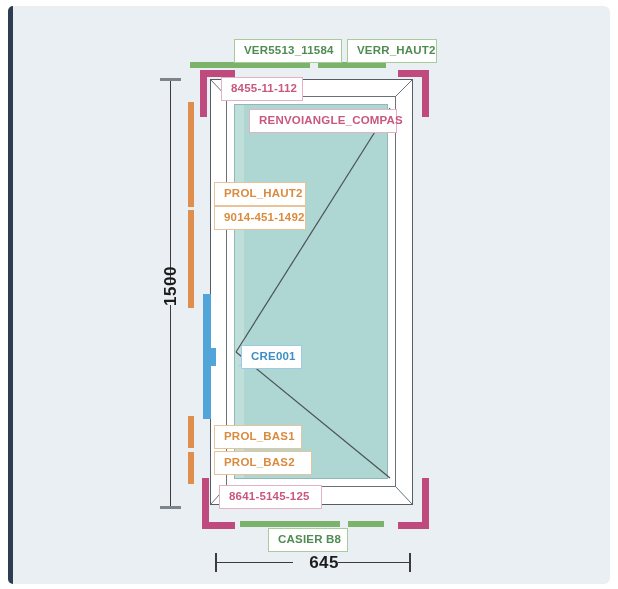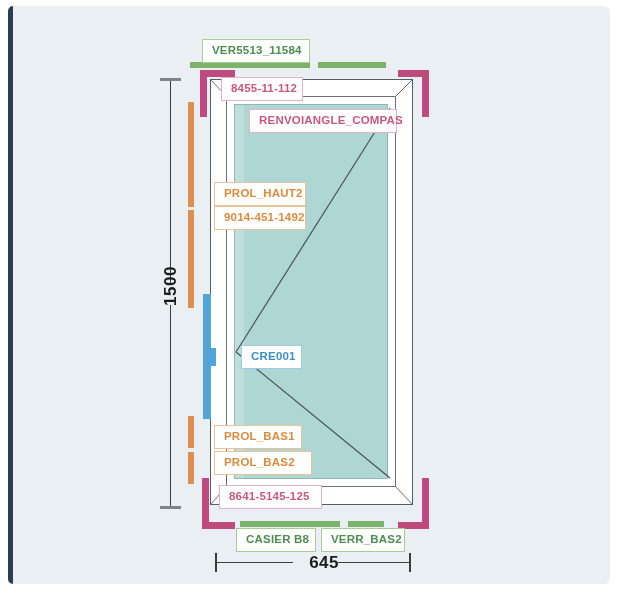--- a/index.html
+++ b/index.html
@@ -125,21 +125,21 @@
     background: #ffffff;
     border: 1px solid #cccccc;
     font-size: 11.5px;
     font-weight: bold;
     letter-spacing: 0.2px;
     white-space: nowrap;
     line-height: 1;
     padding: 5px 9px 5px 9px;
     text-align: center;
   }
-  .lbl-green { border-color: #a8cb9b; color: #4e8c52; }
+  .lbl-green { border-color: #a8cb9b; color: #4e8c52; margin-left: 32px; }
   .lbl-pink  { border-color: #e4b2c6; color: #c9577f; }
   .lbl-orange{ border-color: #e8c39a; color: #d98b3f; }
   .lbl-blue  { border-color: #9fc9e6; color: #3e8fc4; }
 
   
   .leader { position: absolute; pointer-events: none; }
 
   
   .dim-line-v {
     position: absolute;
@@ -214,39 +214,39 @@
   <div class="hbar-green" style="left:240px; top:521px; width:100px;"></div>
   <div class="hbar-green" style="left:348px; top:521px; width:36px;"></div>
 
   <svg class="leader" style="left:0;top:0;width:618px;height:589px;">
     <line x1="222" y1="97" x2="240" y2="84" stroke="#e4b2c6" stroke-width="1"></line>
     <line x1="222" y1="505" x2="240" y2="492" stroke="#e4b2c6" stroke-width="1"></line>
     <line x1="239" y1="366" x2="252" y2="355" stroke="#9fc9e6" stroke-width="1"></line>
   </svg>
 
   <div class="lbl lbl-green" style="left:202px; top:39px; width:108px;">VER5513_11584</div>
+  <div class="lbl lbl-green" style="left:315px; top:39px; width:90px;">VERR_HAUT2</div>
 
   <div class="lbl lbl-pink" style="left:221px; top:77px; width:82px; text-align:left;">8455-11-112</div>
 
   <div class="lbl lbl-pink" style="left:249px; top:109px; width:148px;">RENVOIANGLE_COMPAS</div>
 
   <div class="lbl lbl-orange" style="left:214px; top:182px; width:92px; text-align:left;">PROL_HAUT2</div>
 
   <div class="lbl lbl-orange" style="left:214px; top:206px; width:92px; text-align:left;">9014-451-1492</div>
 
   <div class="lbl lbl-blue" style="left:241px; top:345px; width:61px;">CRE001</div>
 
   <div class="lbl lbl-orange" style="left:214px; top:425px; width:88px; text-align:left;">PROL_BAS1</div>
 
   <div class="lbl lbl-orange" style="left:214px; top:451px; width:98px; text-align:left;">PROL_BAS2</div>
 
   <div class="lbl lbl-pink" style="left:219px; top:485px; width:103px; text-align:left;">8641-5145-125</div>
 
   <div class="lbl lbl-green" style="left:236px; top:528px; width:80px;">CASIER B8</div>
-  <div class="lbl lbl-green" style="left:321px; top:528px; width:84px;">VERR_BAS2</div>
 
   <div class="dim-line-v" style="left:170px; top:79px; height:204px;"></div>
   <div class="dim-line-v" style="left:170px; top:305px; height:203px;"></div>
   <div class="dim-cap-h" style="left:160px; top:78px; width:21px;"></div>
   <div class="dim-cap-h" style="left:160px; top:506px; width:21px;"></div>
   <div class="dim-text dim-text-v" style="left:146px; top:276px; width:50px; text-align:center;">1500</div>
 
   <div class="dim-line-h" style="left:215px; top:562px; width:78px;"></div>
   <div class="dim-line-h" style="left:338px; top:562px; width:72px;"></div>
   <div class="dim-cap-v" style="left:215px; top:553px; height:19px;"></div>

